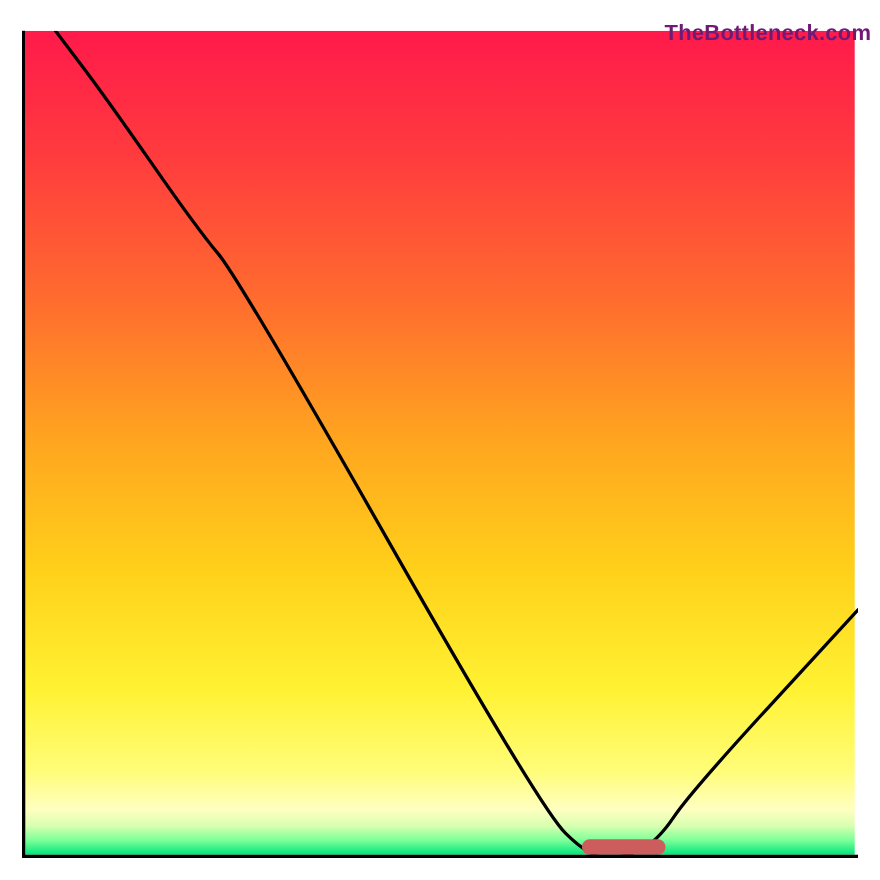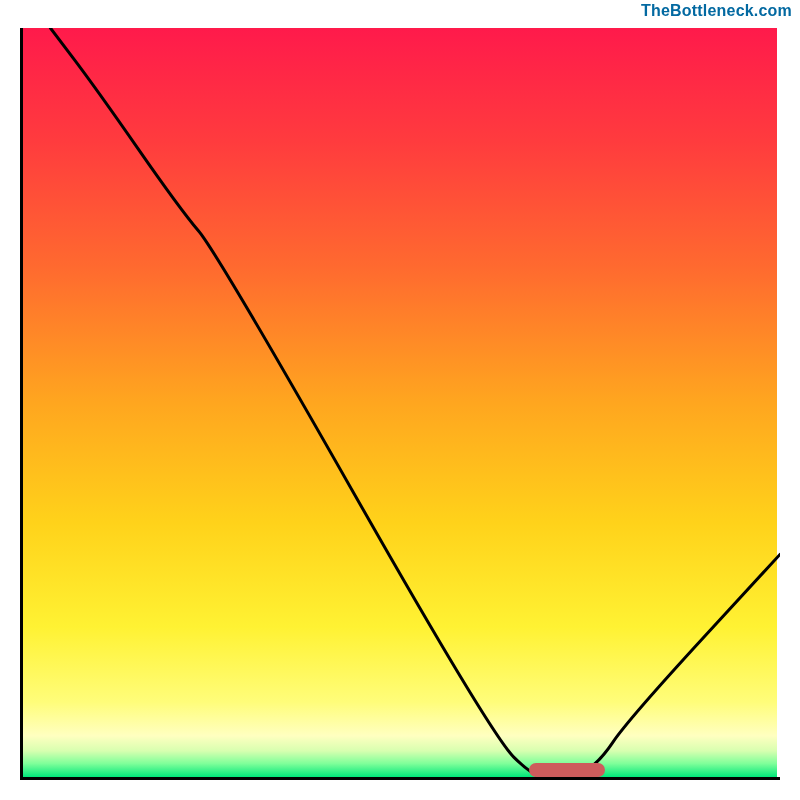--- a/index.html
+++ b/index.html
@@ -10,25 +10,25 @@
     background: #ffffff;
     font-family: Arial, Helvetica, sans-serif;
   }
   .wrap {
     position: relative;
     width: 800px;
     height: 800px;
   }
   .watermark {
     position: absolute;
-    top: 2px;
+    top: 19px;
     right: 8px;
-    font-size: 16px;
+    font-size: 20px;
     font-weight: 600;
-    color: #0369a1;
+    color: #701a75;
     letter-spacing: 0.2px;
     z-index: 10;
   }
   .plot {
     position: absolute;
     left: 20px;
     top: 28px;
     width: 760px;
     height: 752px;
   }

